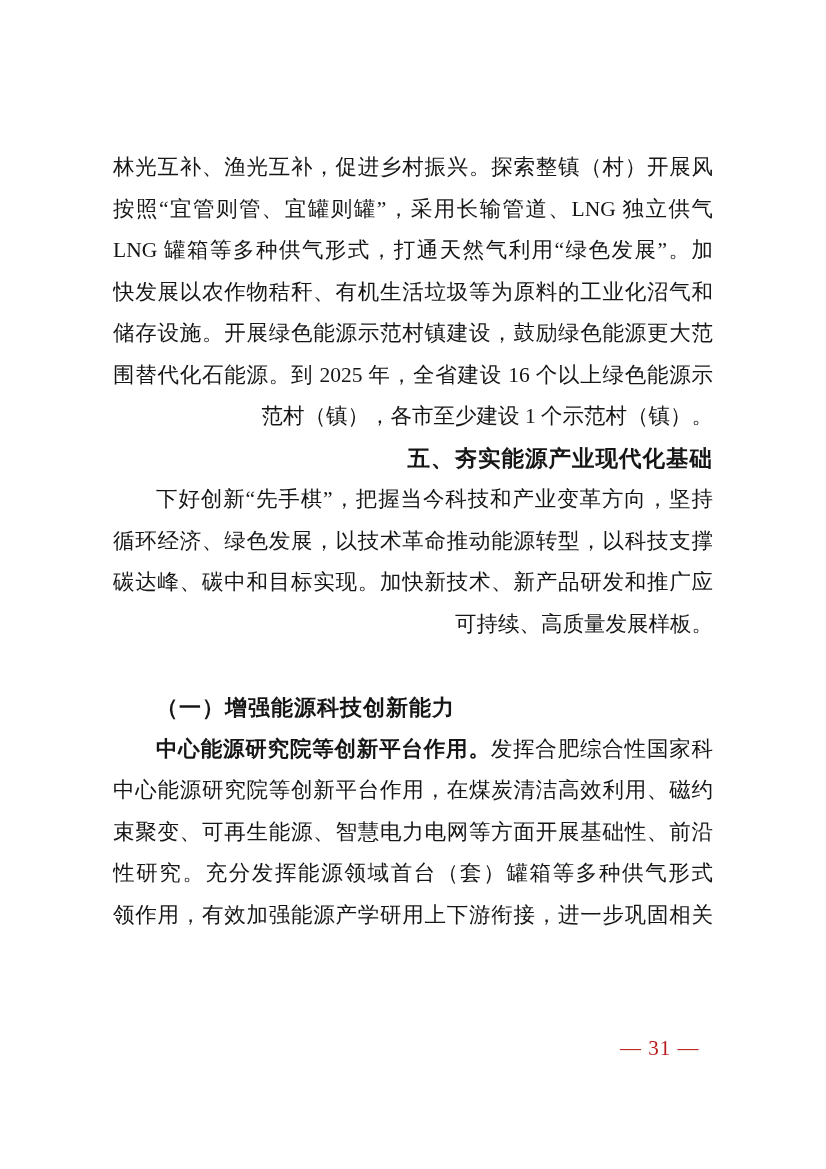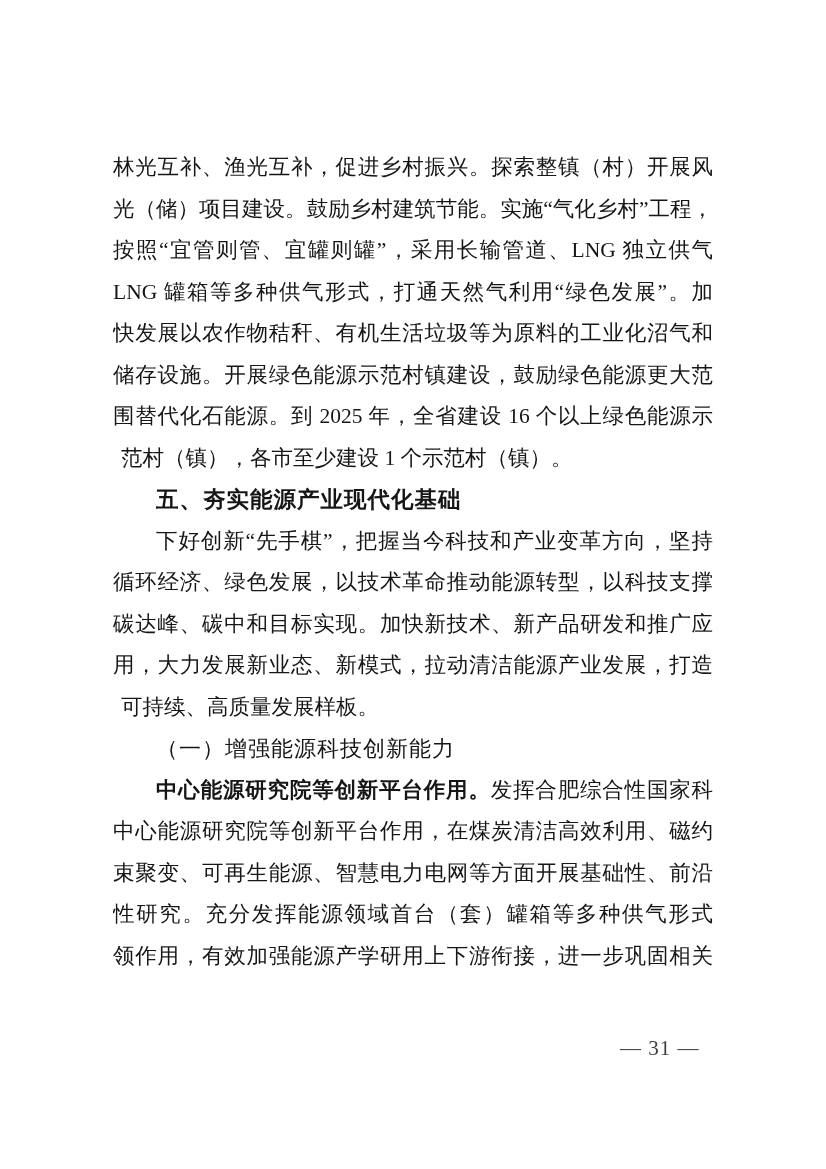--- a/index.html
+++ b/index.html
@@ -30,73 +30,73 @@
     overflow: hidden;
   }
   
   .just {
     text-align: justify;
     text-align-last: justify;
     text-justify: inter-character;
   }
   
   .plast {
-    text-align: left;
+    text-align: right;
     margin-left: 8px;
   }
   
   .indent {
     padding-left: 43px;
   }
   .heading1 {
     font-family: "Liberation Sans", sans-serif;
     font-weight: 700;
     font-size: 22.5px;
     letter-spacing: 1px;
+    text-align: right;
   }
   .heading2 {
-    font-weight: 400;
+    font-weight: 700;
     font-size: 22px;
     letter-spacing: 1px;
+    margin-top: 42px;
   }
   .lead-bold {
     font-weight: 700;
   }
   .footer {
     position: absolute;
     left: 620px;
     top: 1034px;
     height: 28px;
     line-height: 28px;
     font-size: 21px;
     letter-spacing: 1px;
-    color: #404040;
+    color: #b91c1c;
   }
 </style>
 </head>
 <body>
 
 <div class="page">
   <div class="content">
 
     <div class="line just">林光互补、渔光互补，促进乡村振兴。探索整镇（村）开展风</div>
-    <div class="line just">光（储）项目建设。鼓励乡村建筑节能。实施“气化乡村”工程，</div>
     <div class="line just">按照“宜管则管、宜罐则罐”，采用长输管道、LNG 独立供气站、</div>
     <div class="line just">LNG 罐箱等多种供气形式，打通天然气利用“绿色发展”。加</div>
     <div class="line just">快发展以农作物秸秆、有机生活垃圾等为原料的工业化沼气和</div>
     <div class="line just">储存设施。开展绿色能源示范村镇建设，鼓励绿色能源更大范</div>
     <div class="line just">围替代化石能源。到 2025 年，全省建设 16 个以上绿色能源示</div>
     <div class="line plast">范村（镇），各市至少建设 1 个示范村（镇）。</div>
 
     <div class="line heading1 indent">五、夯实能源产业现代化基础</div>
 
     <div class="line just indent">下好创新“先手棋”，把握当今科技和产业变革方向，坚持</div>
     <div class="line just">循环经济、绿色发展，以技术革命推动能源转型，以科技支撑</div>
     <div class="line just">碳达峰、碳中和目标实现。加快新技术、新产品研发和推广应</div>
-    <div class="line just">用，大力发展新业态、新模式，拉动清洁能源产业发展，打造</div>
     <div class="line plast">可持续、高质量发展样板。</div>
 
     <div class="line heading2 indent">（一）增强能源科技创新能力</div>
 
     <div class="line just indent">
       <span class="lead-bold">中心能源研究院等创新平台作用。</span><span>发挥合肥综合性国家科学</span>
     </div>
     <div class="line just">中心能源研究院等创新平台作用，在煤炭清洁高效利用、磁约</div>
     <div class="line just">束聚变、可再生能源、智慧电力电网等方面开展基础性、前沿</div>
     <div class="line just">性研究。充分发挥能源领域首台（套）罐箱等多种供气形式</div>

